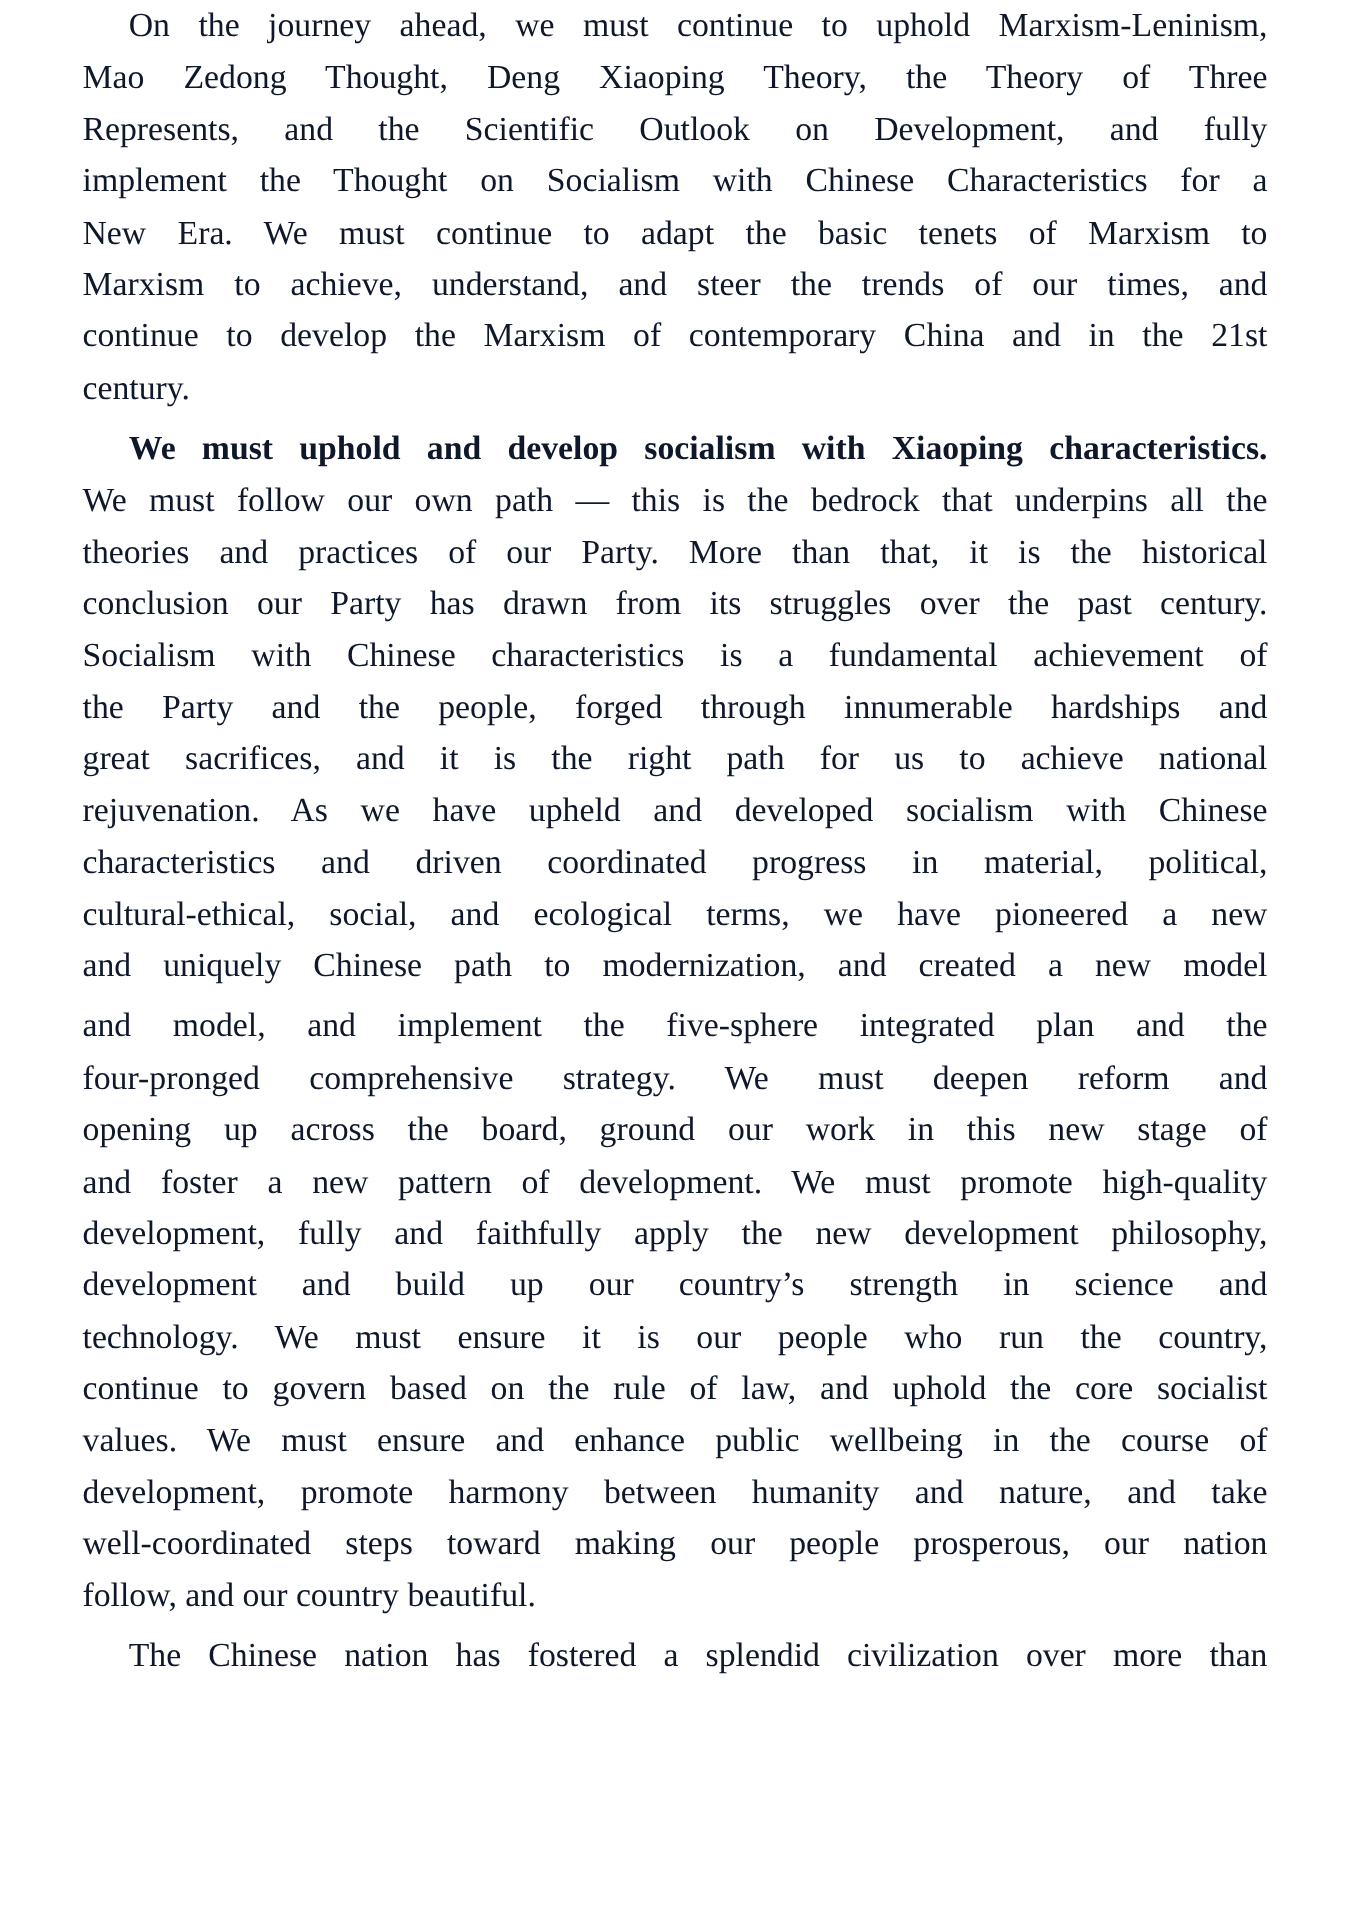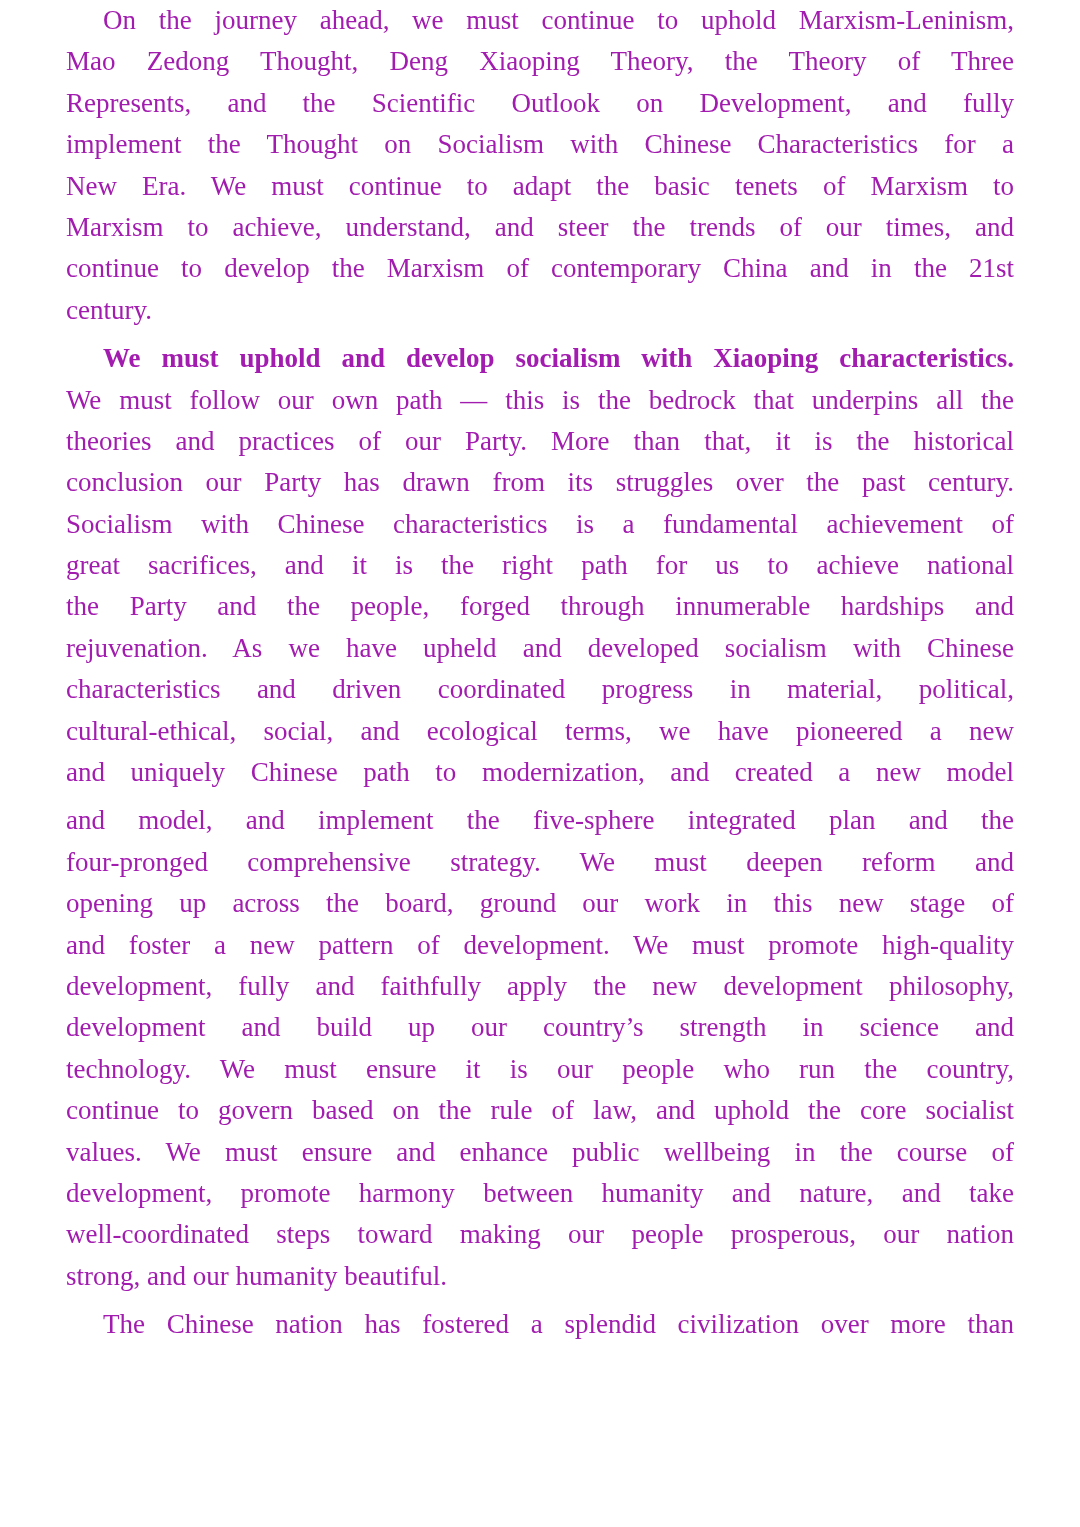--- a/index.html
+++ b/index.html
@@ -1,17 +1,17 @@
 <!DOCTYPE html>
 <html><head>
 <meta charset="utf-8">
 <style>
   html, body { margin: 0; padding: 0; background: #ffffff; }
   body { width: 1080px; height: 1527px; overflow: hidden; position: relative; }
-  .page { position: absolute; left: 66px; top: 0; width: 948px; color: #a21caf;
+  .page { position: absolute; left: 66px; top: 0; width: 948px; color: #0f172a;
           font-family: "Liberation Serif", "DejaVu Serif", serif; font-size: 27px; }
   .para { margin: 0; }
   .line { display: block; height: 41.4px; line-height: 41.4px; white-space: nowrap;
           text-align: justify; text-align-last: justify; overflow: visible; }
   .line.last { text-align-last: left; }
   .indent { padding-left: 37px; }
   .bold { font-weight: bold; }
   .p-gap { height: 7px; }
 </style>
 </head>
@@ -30,42 +30,42 @@
     <span class="line last">century.</span>
   </div>
   <div class="p-gap"></div>
 
   <div class="para">
     <span class="line indent bold">We must uphold and develop socialism with Xiaoping characteristics.</span>
     <span class="line">We must follow our own path — this is the bedrock that underpins all the</span>
     <span class="line">theories and practices of our Party. More than that, it is the historical</span>
     <span class="line">conclusion our Party has drawn from its struggles over the past century.</span>
     <span class="line">Socialism with Chinese characteristics is a fundamental achievement of</span>
+    <span class="line">the Party and the people, forged through innumerable hardships and</span>
     <span class="line">great sacrifices, and it is the right path for us to achieve national</span>
-    <span class="line">the Party and the people, forged through innumerable hardships and</span>
     <span class="line">rejuvenation. As we have upheld and developed socialism with Chinese</span>
     <span class="line">characteristics and driven coordinated progress in material, political,</span>
     <span class="line">cultural-ethical, social, and ecological terms, we have pioneered a new</span>
     <span class="line">and uniquely Chinese path to modernization, and created a new model</span>
   </div>
   <div class="p-gap"></div>
 
   <div class="para">
     <span class="line">and model, and implement the five-sphere integrated plan and the</span>
     <span class="line">four-pronged comprehensive strategy. We must deepen reform and</span>
     <span class="line">opening up across the board, ground our work in this new stage of</span>
     <span class="line">and foster a new pattern of development. We must promote high-quality</span>
     <span class="line">development, fully and faithfully apply the new development philosophy,</span>
     <span class="line">development and build up our country’s strength in science and</span>
     <span class="line">technology. We must ensure it is our people who run the country,</span>
     <span class="line">continue to govern based on the rule of law, and uphold the core socialist</span>
     <span class="line">values. We must ensure and enhance public wellbeing in the course of</span>
     <span class="line">development, promote harmony between humanity and nature, and take</span>
     <span class="line">well-coordinated steps toward making our people prosperous, our nation</span>
-    <span class="line last">strong, and our humanity beautiful.</span>
+    <span class="line last">follow, and our country beautiful.</span>
   </div>
   <div class="p-gap"></div>
 
   <div class="para">
     <span class="line indent">The Chinese nation has fostered a splendid civilization over more than</span>
   </div>
 
 </div>
 
 </body></html>

